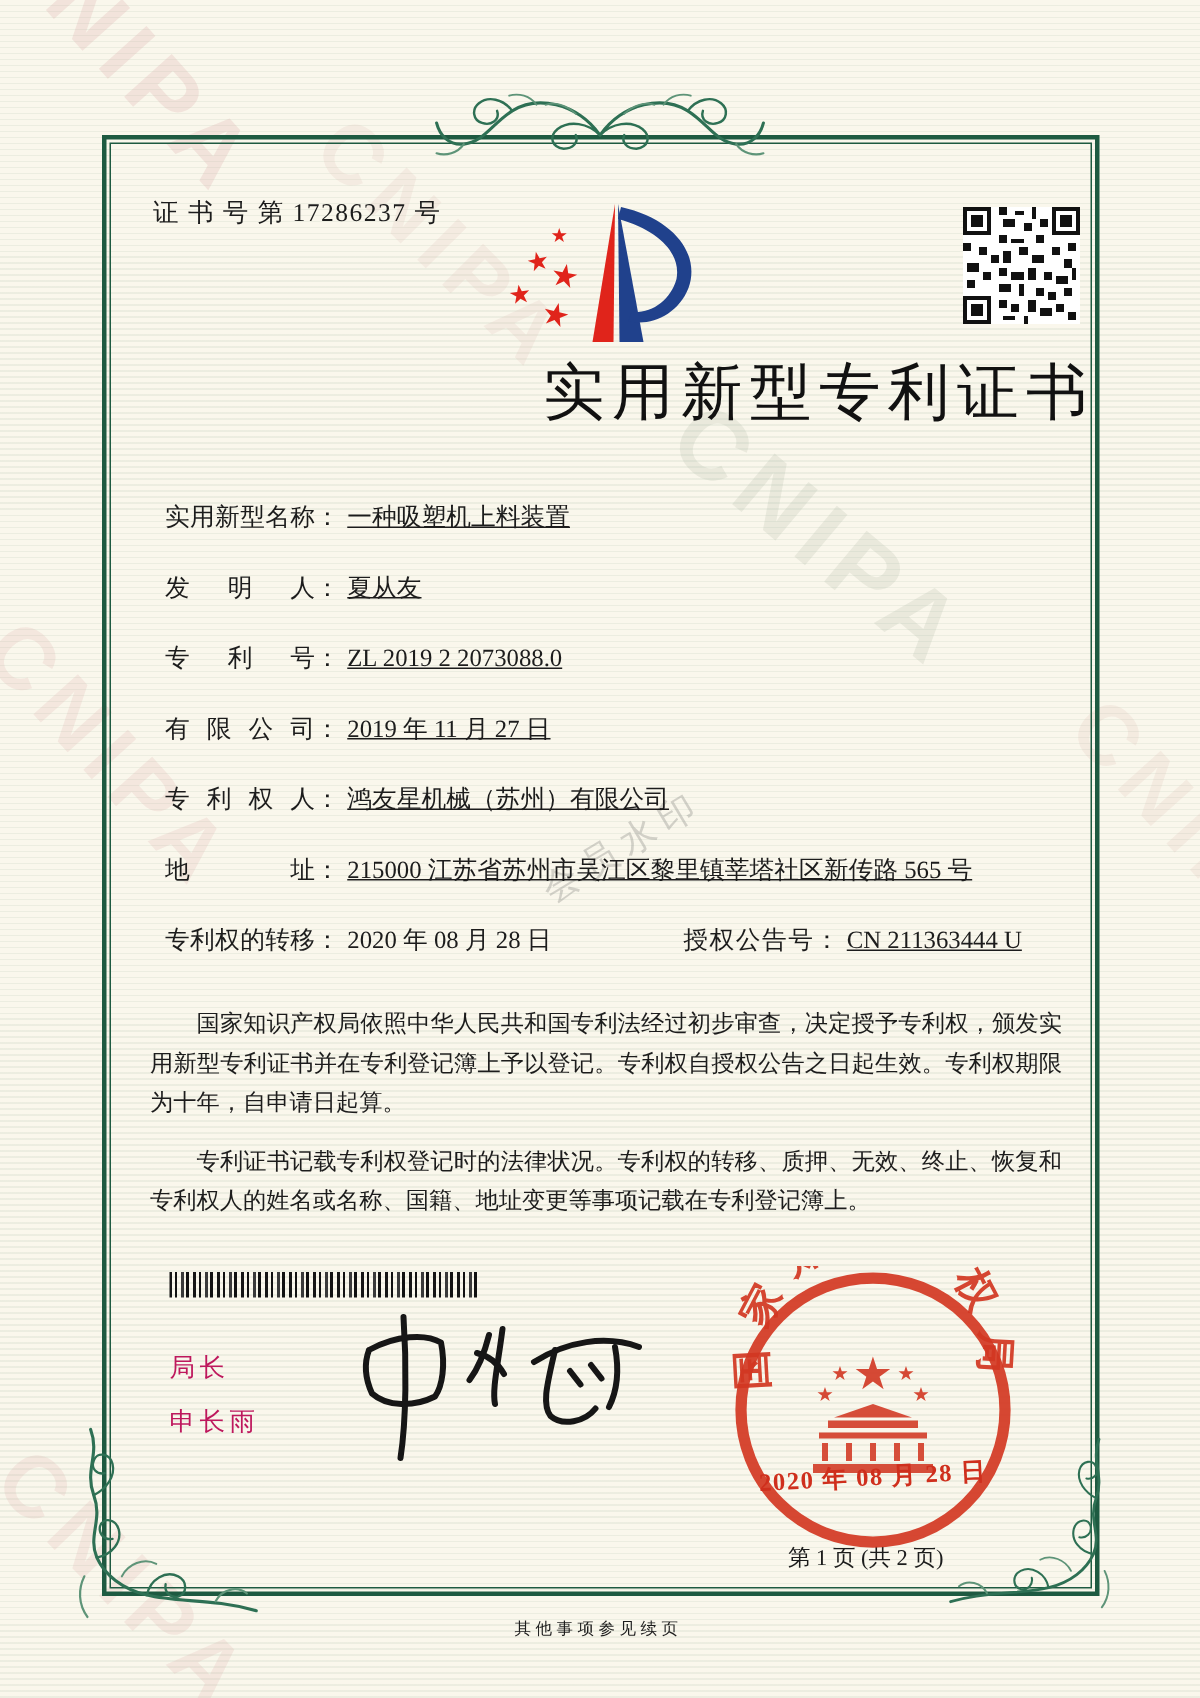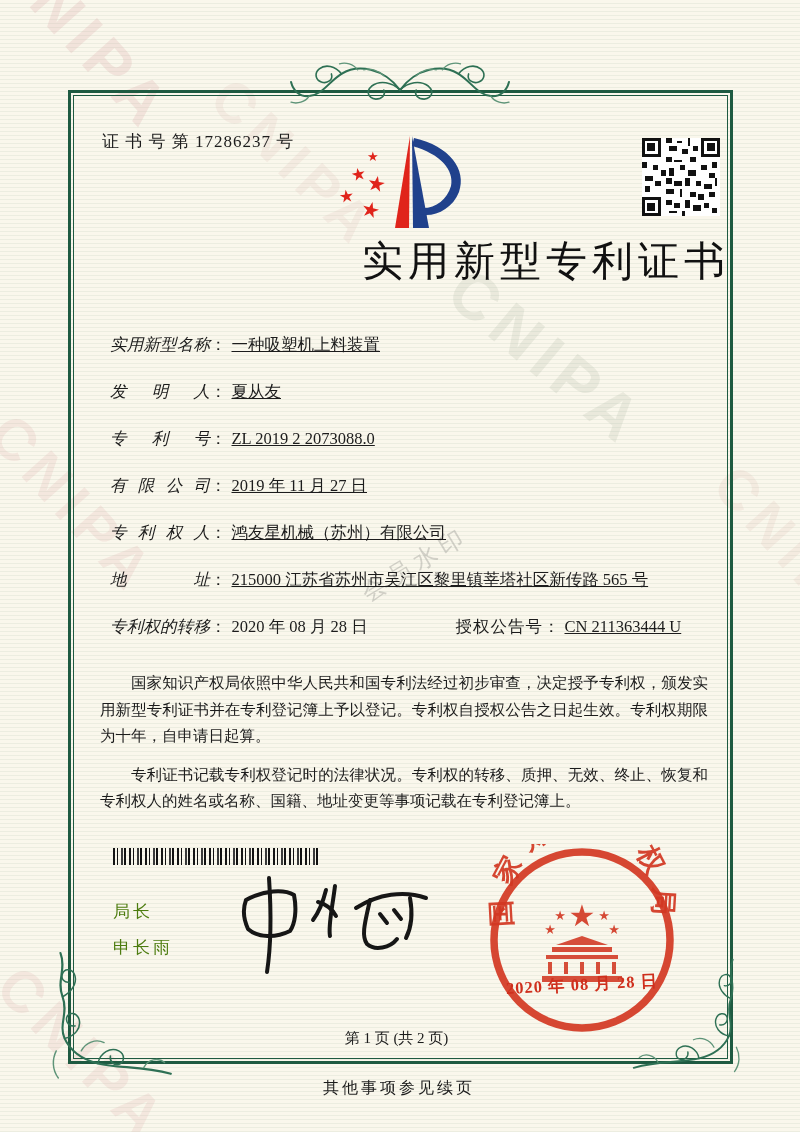--- a/index.html
+++ b/index.html
@@ -25,44 +25,44 @@
   
   .certno{left:102px;top:130px;font-size:17px;letter-spacing:1px;z-index:2;}
   .logo{left:325px;top:130px;width:160px;height:108px;z-index:2;}
   .logo .star{position:absolute;color:#e0241b;line-height:1;z-index:2;}
   .qr{left:642px;top:138px;width:78px;height:78px;z-index:2;background:#fff;}
   .title{left:68px;top:234px;width:662px;text-align:right;font-size:41px;font-weight:normal;
          letter-spacing:5px;color:#111;z-index:2;}
   
   .fields{left:110px;top:333px;width:590px;font-size:16.5px;z-index:2;}
   .frow{margin-bottom:24px;line-height:23px;white-space:nowrap;}
-  .flabel{display:inline-block;width:100px;text-align:justify;text-align-last:justify;font-style:italic;}
+  .flabel{display:inline-block;width:100px;text-align:justify;text-align-last:justify;}
   .fvalue{margin-left:5px;text-decoration:underline;}
   .fvalue-fixed{display:inline-block;width:186px;margin-left:5px;}
   .grant{margin-left:38px;}
   .grant .glabel{letter-spacing:1px;}
   
   .paras{left:88px;top:658px;width:632px;font-size:15.5px;line-height:26.5px;text-align:justify;z-index:2;}
   .paras p{margin:12px;text-indent:2em;}
   
   .barcode{left:113px;top:848px;width:206px;height:17px;z-index:2;
      background:repeating-linear-gradient(90deg,#151515 0 2px,transparent 2px 4px,#111 4px 5px,
      transparent 5px 8px,#3a3a3a 8px 10px,transparent 10px 11px,#111 11px 13px,transparent 13px 16px);}
   
-  .signer{font-family:Liberation Serif, serif;font-size:17px;color:#4d7c0f;letter-spacing:3px;z-index:2;}
+  .signer{font-family:Liberation Serif, serif;font-size:17px;color:#be185d;letter-spacing:3px;z-index:2;}
   .signer-title{left:113px;top:900px;}
   .signer-name{left:113px;top:936px;}
   .sig{left:222px;top:868px;width:220px;height:114px;z-index:2;}
   
   .seal{left:486px;top:844px;width:192px;height:192px;z-index:3;}
   .seal-date{left:492px;top:974px;width:180px;text-align:center;font-size:16.5px;font-weight:bold;
      color:#cf2f1d;letter-spacing:1px;transform:rotate(-3deg);z-index:4;}
   
-  .pagei{left:68px;top:1029px;width:561px;text-align:center;font-size:15px;z-index:2;padding-left:48px;}
-  .footnote{left:68px;top:1078px;width:662px;text-align:center;font-size:16px;letter-spacing:3px;z-index:2;}
+  .pagei{left:68px;top:1029px;width:561px;text-align:right;font-size:15px;z-index:2;}
+  .footnote{left:68px;top:1078px;width:662px;text-align:center;font-size:11px;letter-spacing:3px;z-index:2;}
   
   .ornT{left:287px;top:55px;width:226px;height:58px;z-index:2;}
   .ornBL{left:50px;top:950px;width:125px;height:132px;z-index:2;}
   .ornBR{left:630px;top:950px;width:112px;height:132px;z-index:2;transform:scaleX(-1);}
 </style>
 </head>
 <body>
 
 <div class="page">
 

